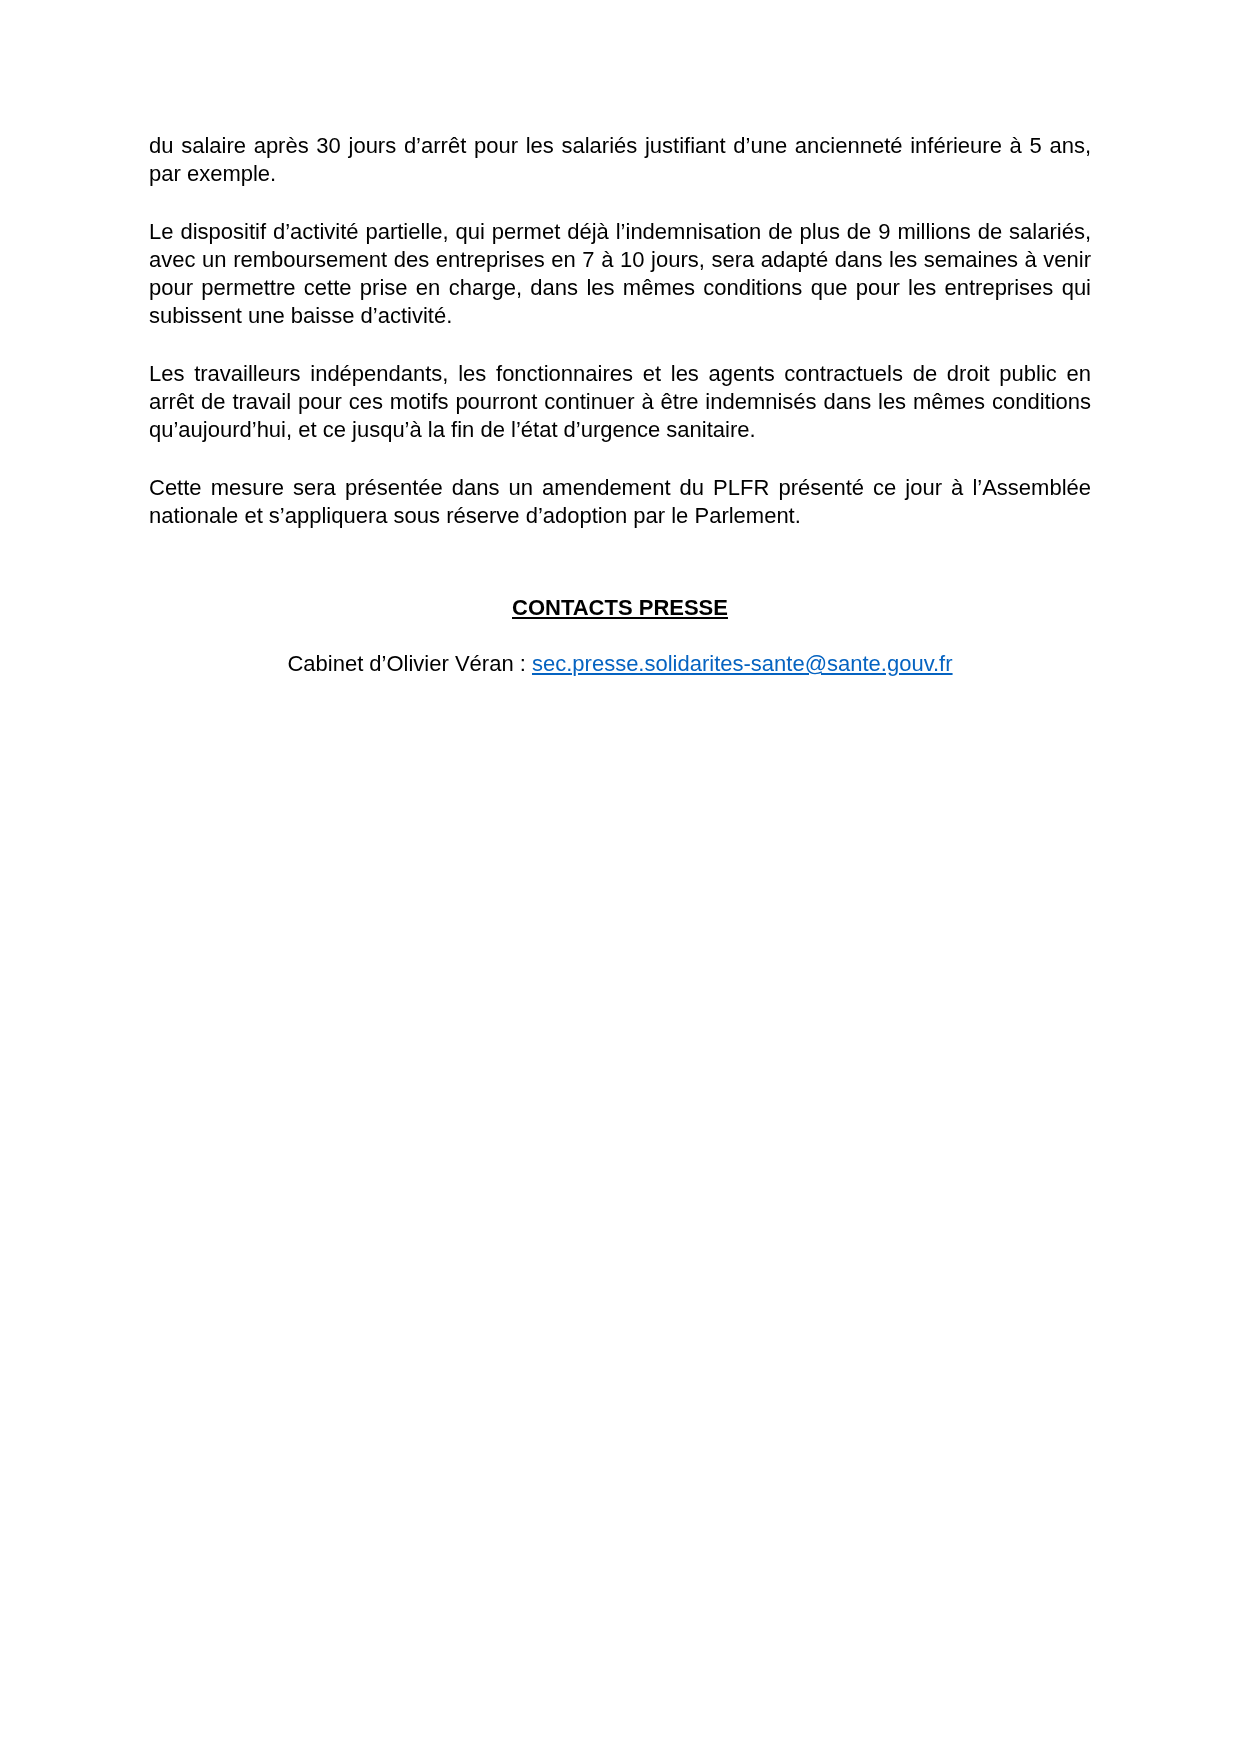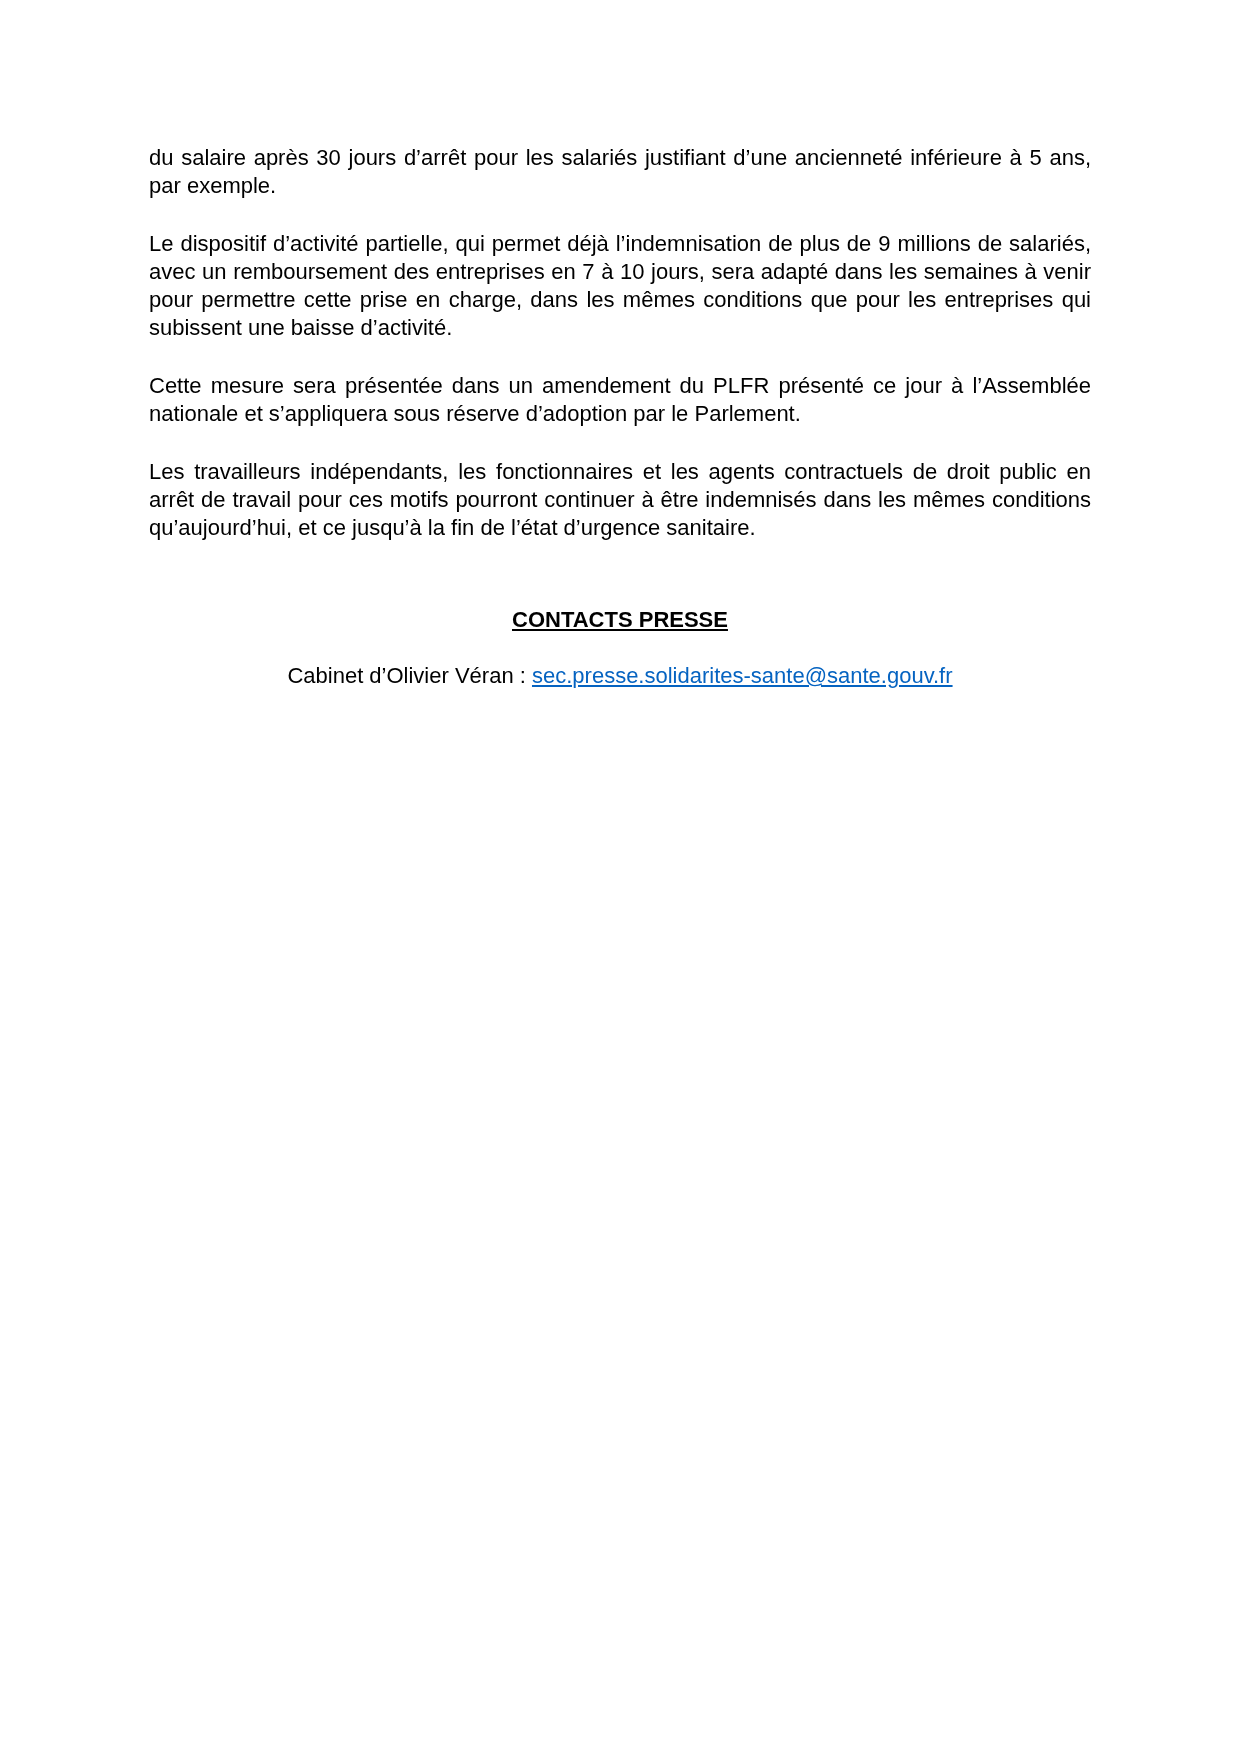--- a/index.html
+++ b/index.html
@@ -18,21 +18,21 @@
   .page {
     position: absolute;
     top: 128px;
     left: 149px;
     width: 942px;
   }
   .para {
     font-size: 22px;
     line-height: 28px;
     text-align: justify;
-    margin: 16px 0 30px 0;
+    margin: 4px 0 30px 0;
   }
   .contacts-heading {
     font-size: 22px;
     line-height: 28px;
     font-weight: bold;
     text-align: center;
     margin: 64px 0 8px 0;
   }
   .contacts-heading span {
     text-decoration: underline;
@@ -54,23 +54,23 @@
 </style>
 </head>
 <body>
 
 <div class="page">
 
   <p class="para">du salaire après 30 jours d’arrêt pour les salariés justifiant d’une ancienneté inférieure à 5 ans, par exemple.</p>
 
   <p class="para">Le dispositif d’activité partielle, qui permet déjà l’indemnisation de plus de 9 millions de salariés, avec un remboursement des entreprises en 7 à 10 jours, sera adapté dans les semaines à venir pour permettre cette prise en charge, dans les mêmes conditions que pour les entreprises qui subissent une baisse d’activité.</p>
 
+  <p class="para">Les travailleurs indépendants, les fonctionnaires et les agents contractuels de droit public en arrêt de travail pour ces motifs pourront continuer à être indemnisés dans les mêmes conditions qu’aujourd’hui, et ce jusqu’à la fin de l’état d’urgence sanitaire.</p>
+
   <p class="para">Cette mesure sera présentée dans un amendement du PLFR présenté ce jour à l’Assemblée nationale et s’appliquera sous réserve d’adoption par le Parlement.</p>
-
-  <p class="para">Les travailleurs indépendants, les fonctionnaires et les agents contractuels de droit public en arrêt de travail pour ces motifs pourront continuer à être indemnisés dans les mêmes conditions qu’aujourd’hui, et ce jusqu’à la fin de l’état d’urgence sanitaire.</p>
 
   <h2 class="contacts-heading">
     <span>CONTACTS PRESSE</span>
   </h2>
 
   <div class="contact-block">
     <p class="contact-line">
       <span>Cabinet d’Olivier Véran : </span><a class="email-link">sec.presse.solidarites-sante@sante.gouv.fr</a>
     </p>
   </div>

